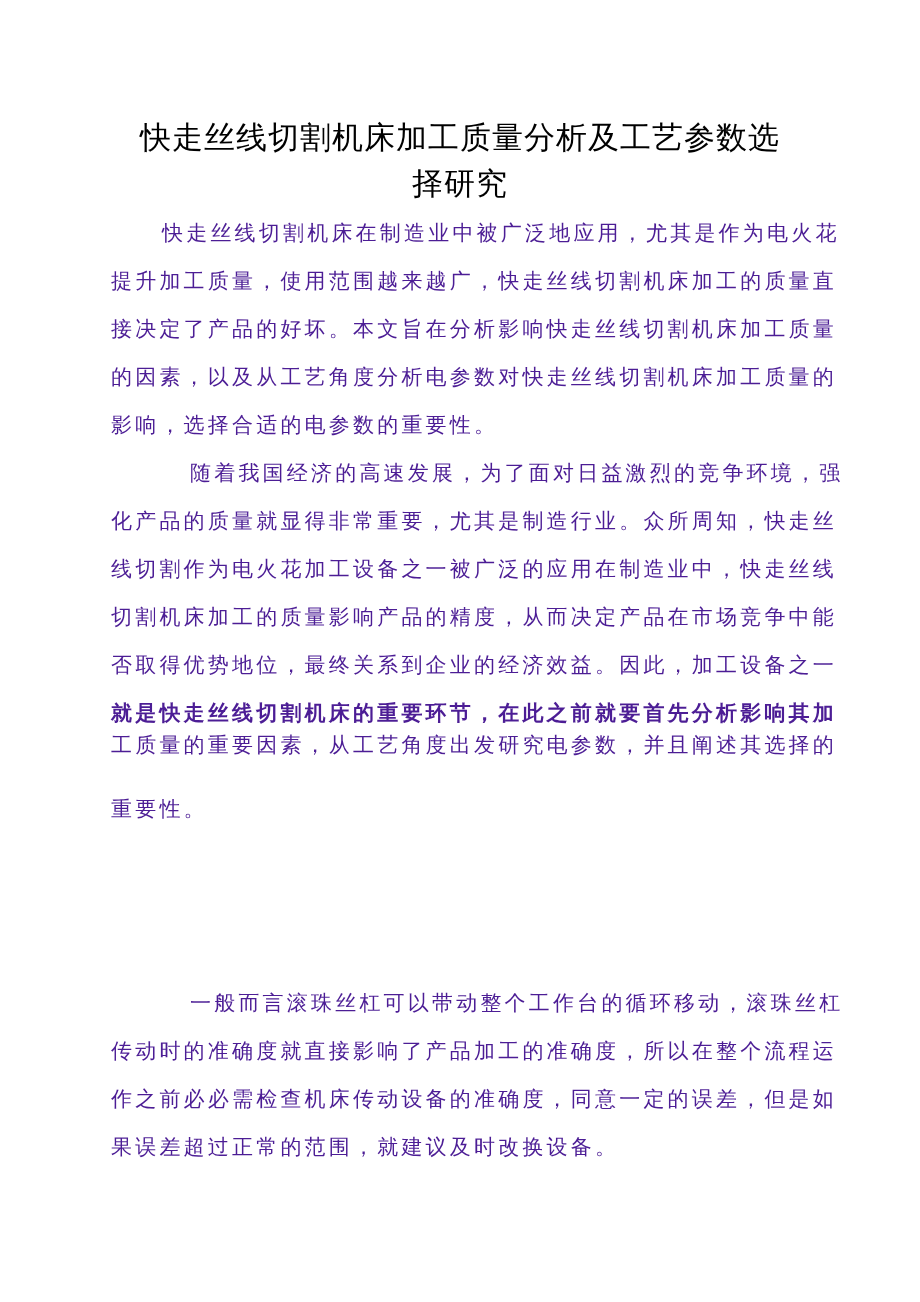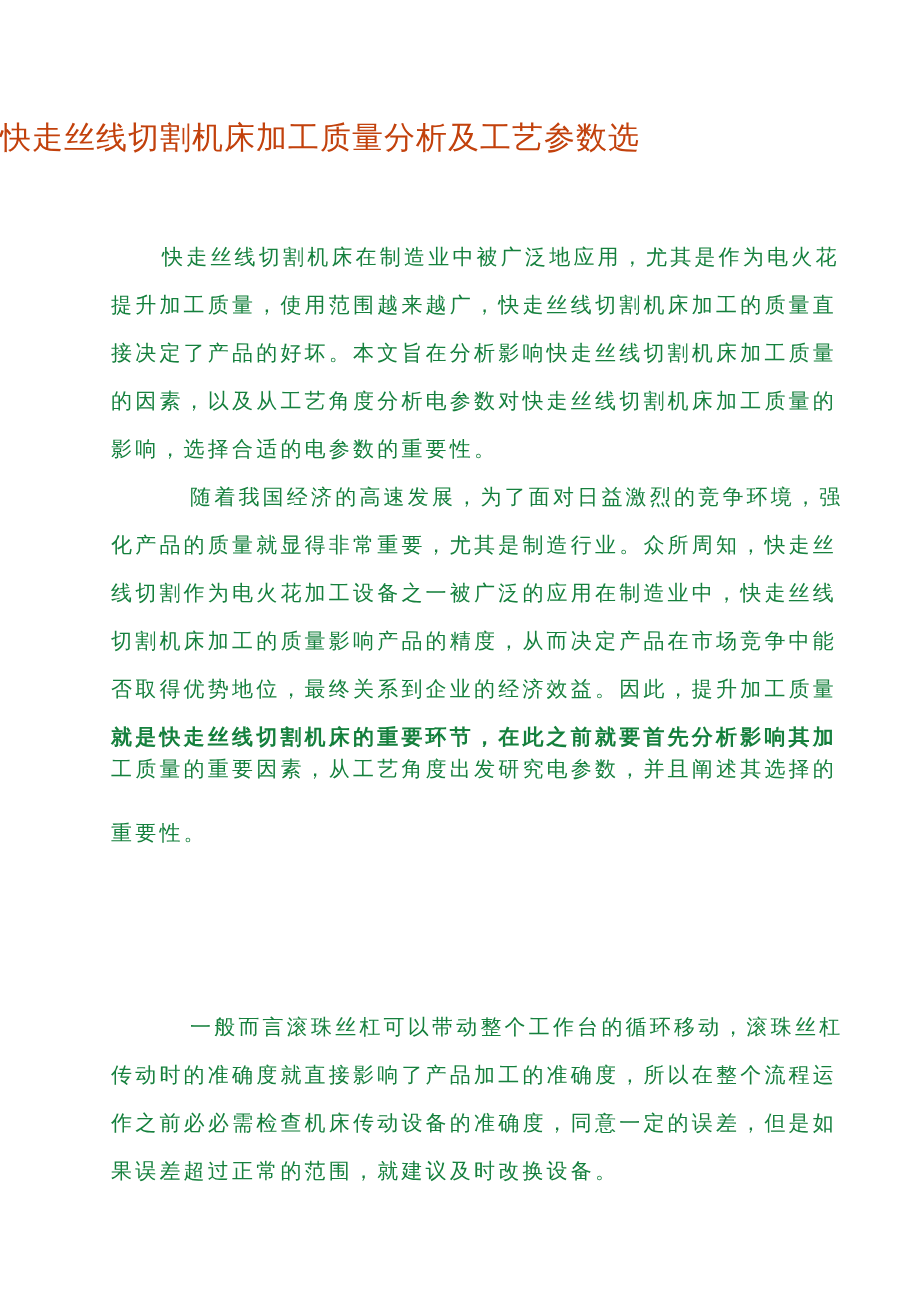--- a/index.html
+++ b/index.html
@@ -1,47 +1,48 @@
 <!DOCTYPE html>
 <html><head>
   <meta charset="utf-8">
   <style>
     html, body { margin: 0; padding: 0; background: #ffffff; }
     body { width: 920px; height: 1302px; position: relative; overflow: hidden;
            font-family: "DejaVu Serif", "Liberation Serif", serif; color: #111111; }
     .page { position: absolute; left: 0; top: 0; width: 920px; height: 1302px; background: #ffffff; }
-    .title-line { position: absolute; left: 0; width: 920px; 
+    .title-line { position: absolute; left: 0; width: 920px; text-align: center;
                   font-family: "DejaVu Sans", "Liberation Sans", sans-serif;
-                  font-size: 31px; letter-spacing: 1px; line-height: 40px; color: #c2410c; white-space: nowrap; }
+                  font-size: 31px; letter-spacing: 1px; line-height: 40px; color: #000000; white-space: nowrap; }
     .line { position: absolute; left: 111px; width: 710px; font-size: 21px; line-height: 30px;
-            letter-spacing: 3.2px; white-space: nowrap; color: #15803d; margin-top: 24px; }
+            letter-spacing: 3.2px; white-space: nowrap; color: #4c1d95; }
     .indent { left: 162px; }
     .indent2 { left: 190px; }
   </style>
 </head>
 <body>
 
 <div class="page">
 
   <div class="title-line" style="top:117px;">快走丝线切割机床加工质量分析及工艺参数选</div>
+  <div class="title-line" style="top:163px;">择研究</div>
 
   <div>
     <div class="line indent" style="top:218px;">快走丝线切割机床在制造业中被广泛地应用，尤其是作为电火花</div>
     <div class="line" style="top:266px;">提升加工质量，使用范围越来越广，快走丝线切割机床加工的质量直</div>
     <div class="line" style="top:314px;">接决定了产品的好坏。本文旨在分析影响快走丝线切割机床加工质量</div>
     <div class="line" style="top:362px;text-align:center;">的因素，以及从工艺角度分析电参数对快走丝线切割机床加工质量的</div>
     <div class="line" style="top:410px;">影响，选择合适的电参数的重要性。</div>
   </div>
 
   <div>
     <div class="line indent2" style="top:458px;">随着我国经济的高速发展，为了面对日益激烈的竞争环境，强</div>
     <div class="line" style="top:506px;">化产品的质量就显得非常重要，尤其是制造行业。众所周知，快走丝</div>
     <div class="line" style="top:554px;">线切割作为电火花加工设备之一被广泛的应用在制造业中，快走丝线</div>
     <div class="line" style="top:602px;">切割机床加工的质量影响产品的精度，从而决定产品在市场竞争中能</div>
-    <div class="line" style="top:650px;">否取得优势地位，最终关系到企业的经济效益。因此，提升加工质量</div>
+    <div class="line" style="top:650px;">否取得优势地位，最终关系到企业的经济效益。因此，加工设备之一</div>
     <div class="line" style="top:698px;font-weight:bold;">就是快走丝线切割机床的重要环节，在此之前就要首先分析影响其加</div>
     <div class="line" style="top:730px;">工质量的重要因素，从工艺角度出发研究电参数，并且阐述其选择的</div>
     <div class="line" style="top:794px;">重要性。</div>
   </div>
 
   <div>
     <div class="line indent2" style="top:988px;">一般而言滚珠丝杠可以带动整个工作台的循环移动，滚珠丝杠</div>
     <div class="line" style="top:1036px;">传动时的准确度就直接影响了产品加工的准确度，所以在整个流程运</div>
     <div class="line" style="top:1084px;">作之前必必需检查机床传动设备的准确度，同意一定的误差，但是如</div>
     <div class="line" style="top:1132px;">果误差超过正常的范围，就建议及时改换设备。</div>

